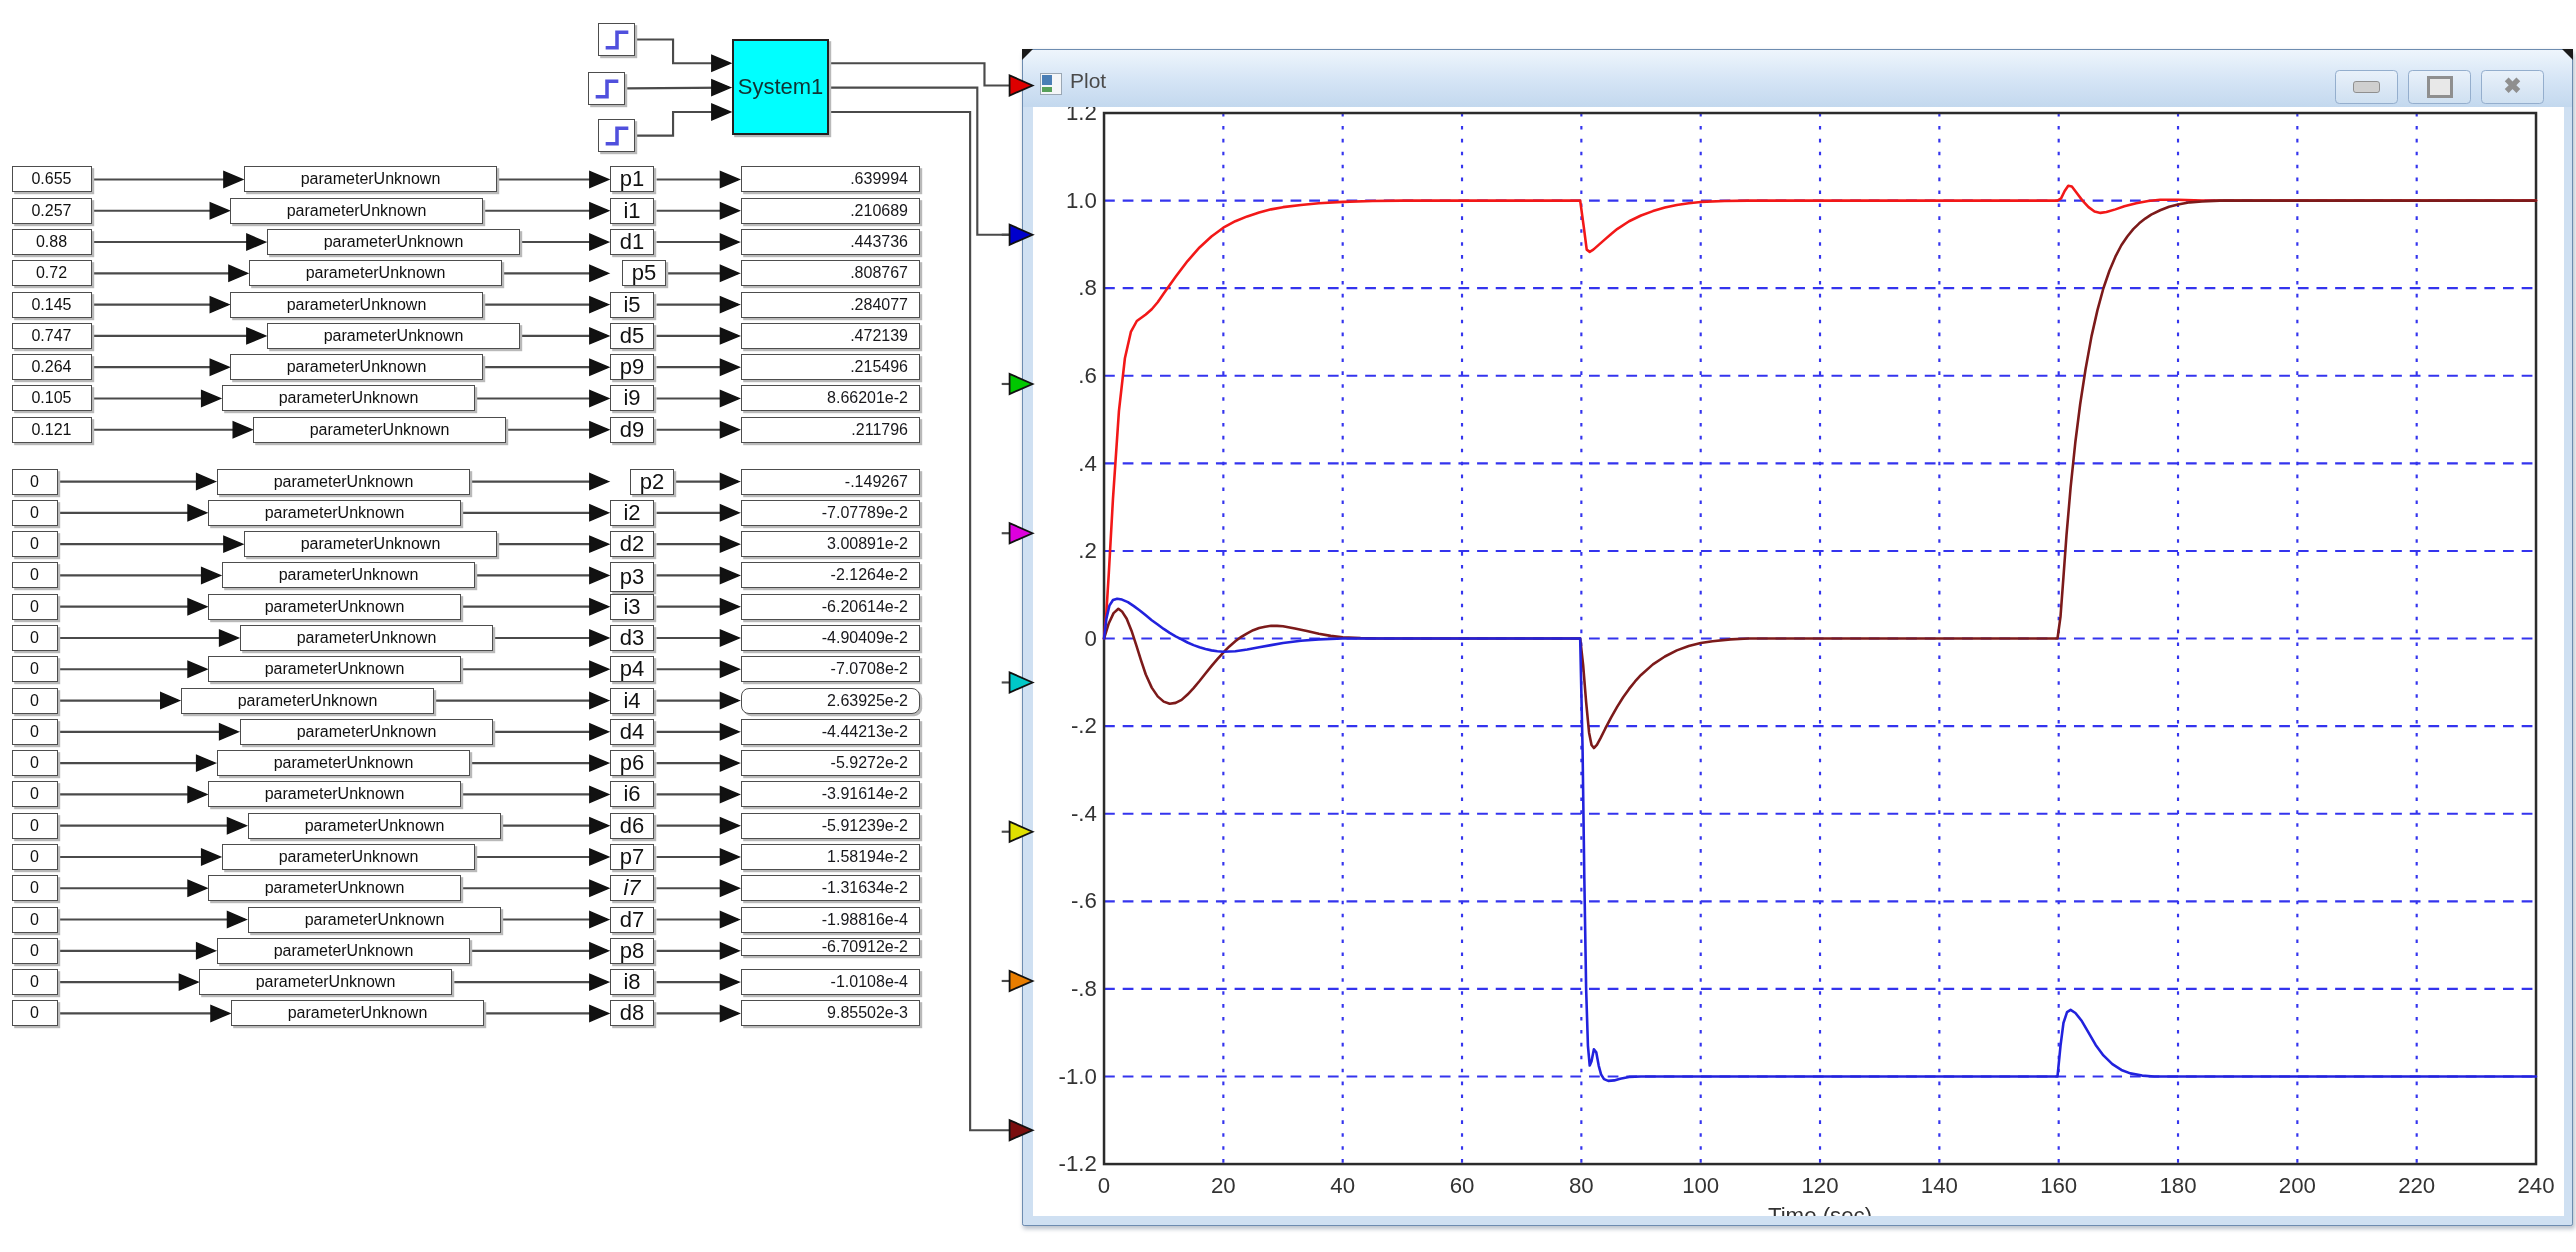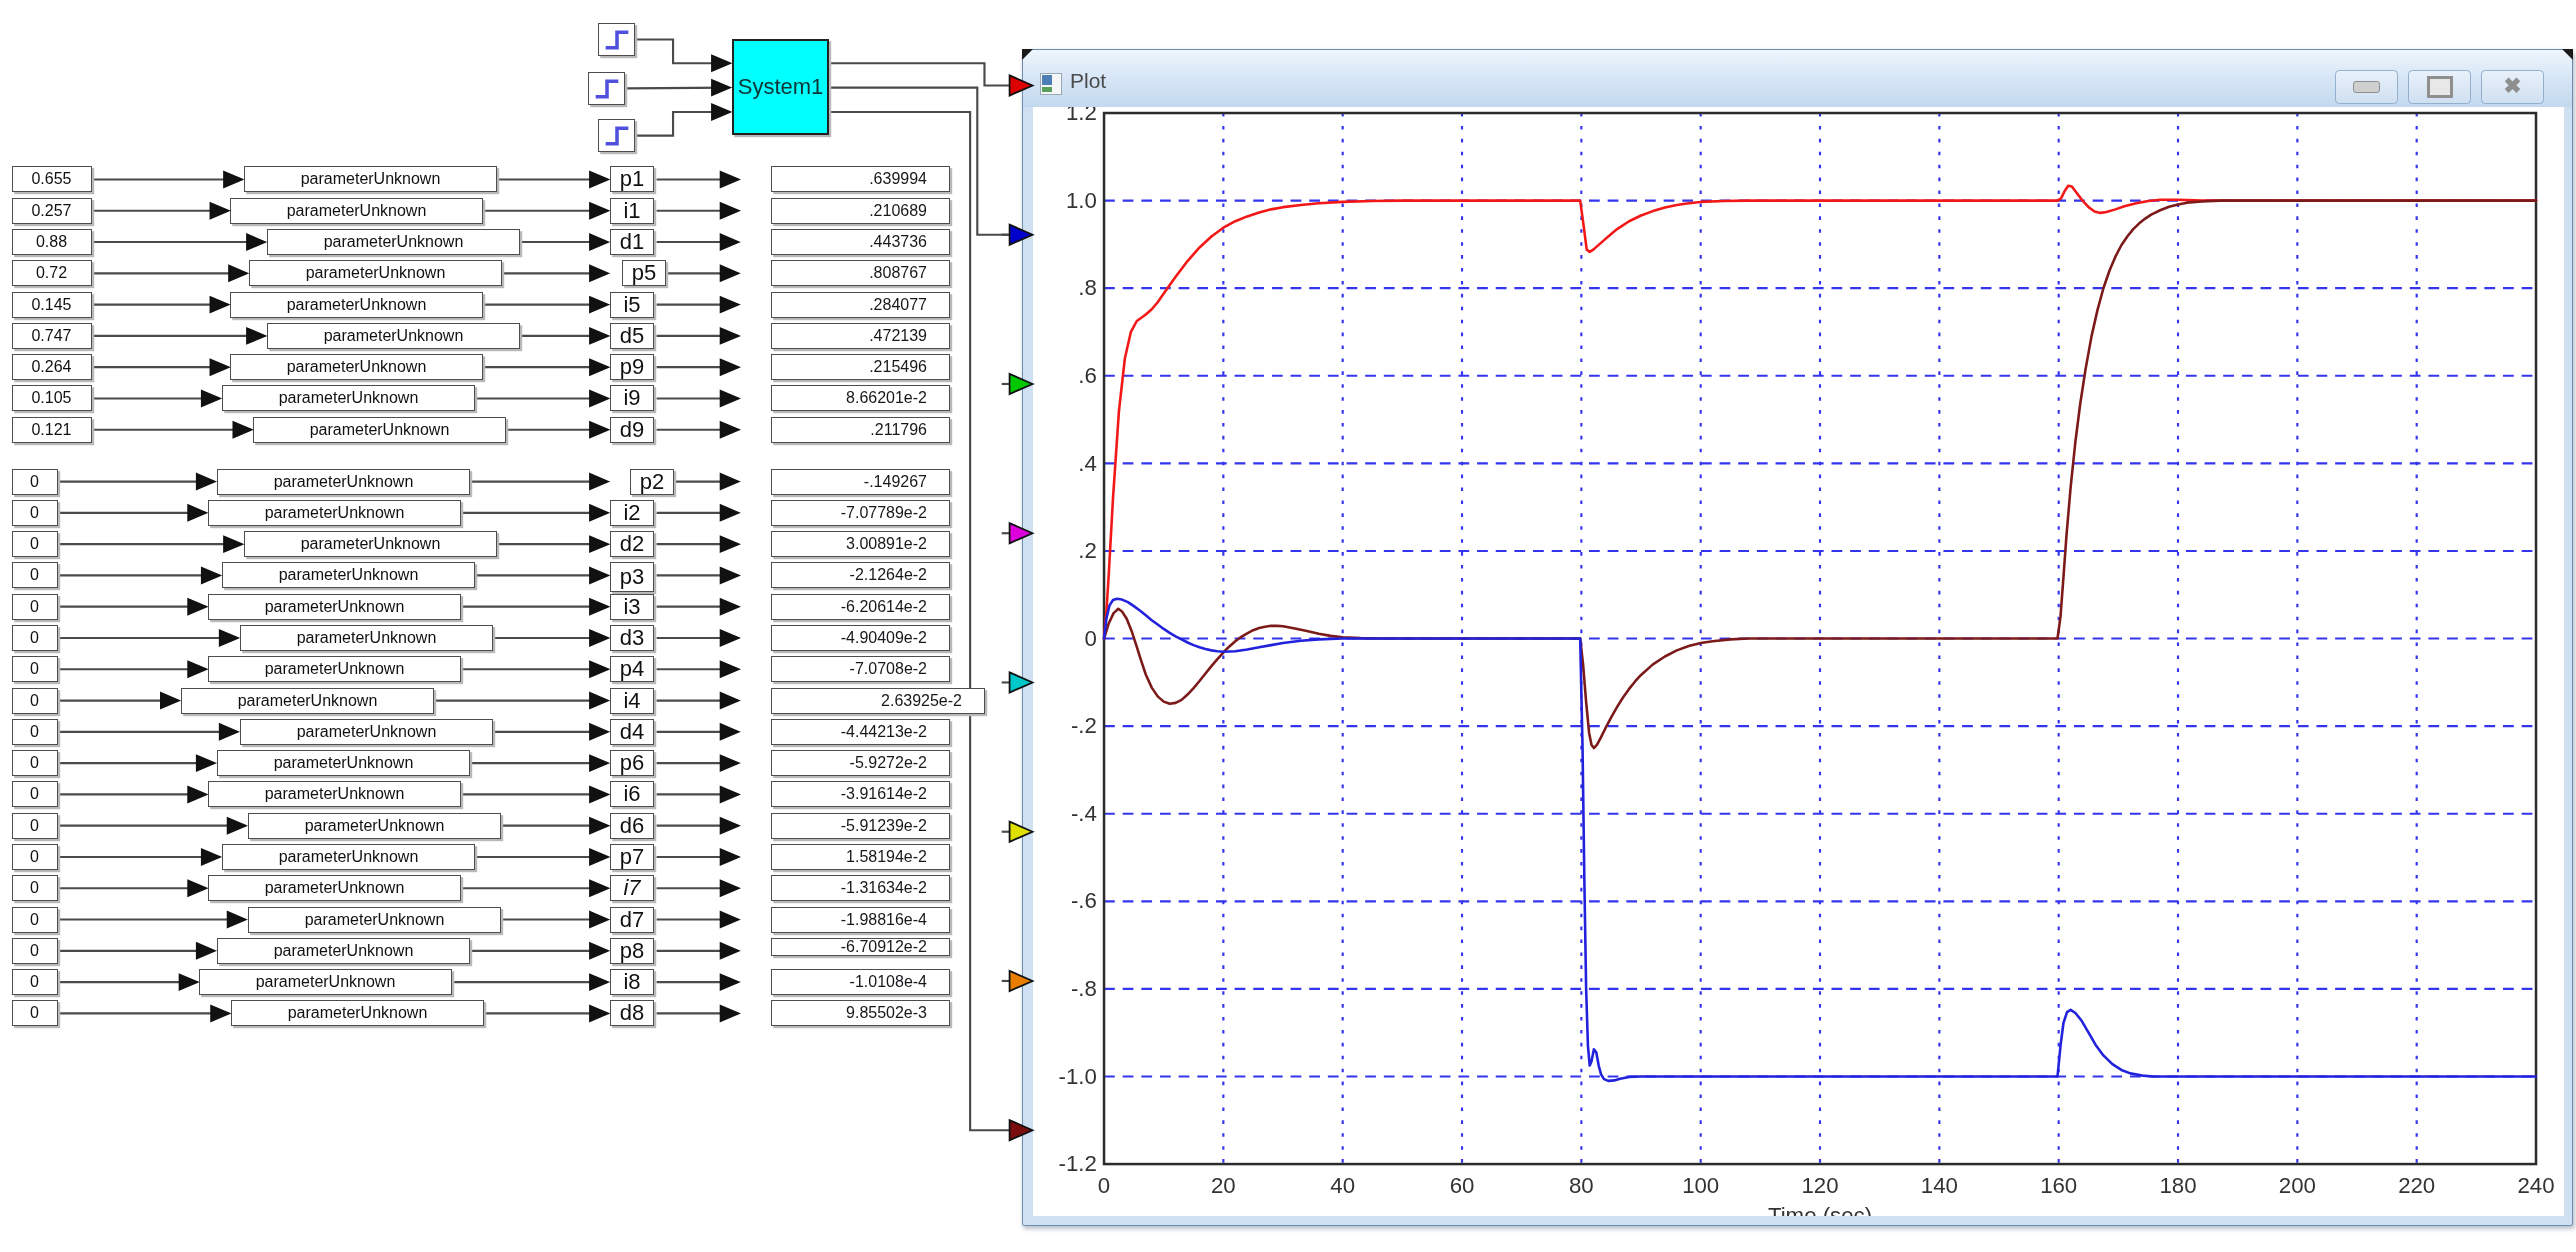--- a/index.html
+++ b/index.html
@@ -5,21 +5,21 @@
   html,body{margin:0;padding:0;background:#ffffff;}
   body{width:2576px;height:1253px;position:relative;overflow:hidden;
        font-family:"Liberation Sans", sans-serif;}
 
   
   #blocks{position:absolute;left:0;top:0;width:2576px;height:1253px;z-index:6;}
   .blk{position:absolute;background:#ffffff;border:1.4px solid #4d4d4d;
        box-shadow:2.2px 2.2px 0 #b9b9b9;box-sizing:border-box;
        display:flex;align-items:center;justify-content:center;
        font-size:16px;color:#111;white-space:nowrap;}
-  .blk.display{justify-content:flex-end;padding-right:22px;color:#18181c;margin-left:30px;}
+  .blk.display{justify-content:flex-end;padding-right:11px;color:#18181c;}
   .blk.port{font-size:22px;}
   .blk.step{background:#fff;}
   .blk.system{background:#00ffff;border:2.2px solid #222;font-size:22px;color:#133;}
 
   
   #wires-svg{position:absolute;left:0;top:0;z-index:5;}
 
   
   #plot-window{position:absolute;left:1022px;top:18px;width:1551px;height:1177px;
       background:#cfe0f2;border:1.4px solid #6d8cb0;border-radius:5.7px 5.7px 2.2px 2.2px;
@@ -294,21 +294,21 @@
     <div class="blk param" style="left: 240px; top: 625px; width: 253px; height: 26px;">parameterUnknown</div>
     <div class="blk port" style="left: 610px; top: 625px; width: 44px; height: 26px;">d3</div>
     <div class="blk display" style="left: 741px; top: 625px; width: 179px; height: 26px;">-4.90409e-2</div>
     <div class="blk const" style="left: 11.5px; top: 656px; width: 46px; height: 26px;">0</div>
     <div class="blk param" style="left: 208px; top: 656px; width: 253px; height: 26px;">parameterUnknown</div>
     <div class="blk port" style="left: 610px; top: 656px; width: 44px; height: 26px;">p4</div>
     <div class="blk display" style="left: 741px; top: 656px; width: 179px; height: 26px;">-7.0708e-2</div>
     <div class="blk const" style="left: 11.5px; top: 688px; width: 46px; height: 26px;">0</div>
     <div class="blk param" style="left: 181px; top: 688px; width: 253px; height: 26px;">parameterUnknown</div>
     <div class="blk port" style="left: 610px; top: 688px; width: 44px; height: 26px;">i4</div>
-    <div class="blk display" style="left: 741px; top: 688px; width: 214px; height: 26px;">2.63925e-2</div>
+    <div class="blk display" style="left: 741px; top: 688px; width: 179px; height: 26px; border-radius: 8px;">2.63925e-2</div>
     <div class="blk const" style="left: 11.5px; top: 719px; width: 46px; height: 26px;">0</div>
     <div class="blk param" style="left: 240px; top: 719px; width: 253px; height: 26px;">parameterUnknown</div>
     <div class="blk port" style="left: 610px; top: 719px; width: 44px; height: 26px;">d4</div>
     <div class="blk display" style="left: 741px; top: 719px; width: 179px; height: 26px;">-4.44213e-2</div>
     <div class="blk const" style="left: 11.5px; top: 750px; width: 46px; height: 26px;">0</div>
     <div class="blk param" style="left: 217px; top: 750px; width: 253px; height: 26px;">parameterUnknown</div>
     <div class="blk port" style="left: 610px; top: 750px; width: 44px; height: 26px;">p6</div>
     <div class="blk display" style="left: 741px; top: 750px; width: 179px; height: 26px;">-5.9272e-2</div>
     <div class="blk const" style="left: 11.5px; top: 781px; width: 46px; height: 26px;">0</div>
     <div class="blk param" style="left: 208px; top: 781px; width: 253px; height: 26px;">parameterUnknown</div>

